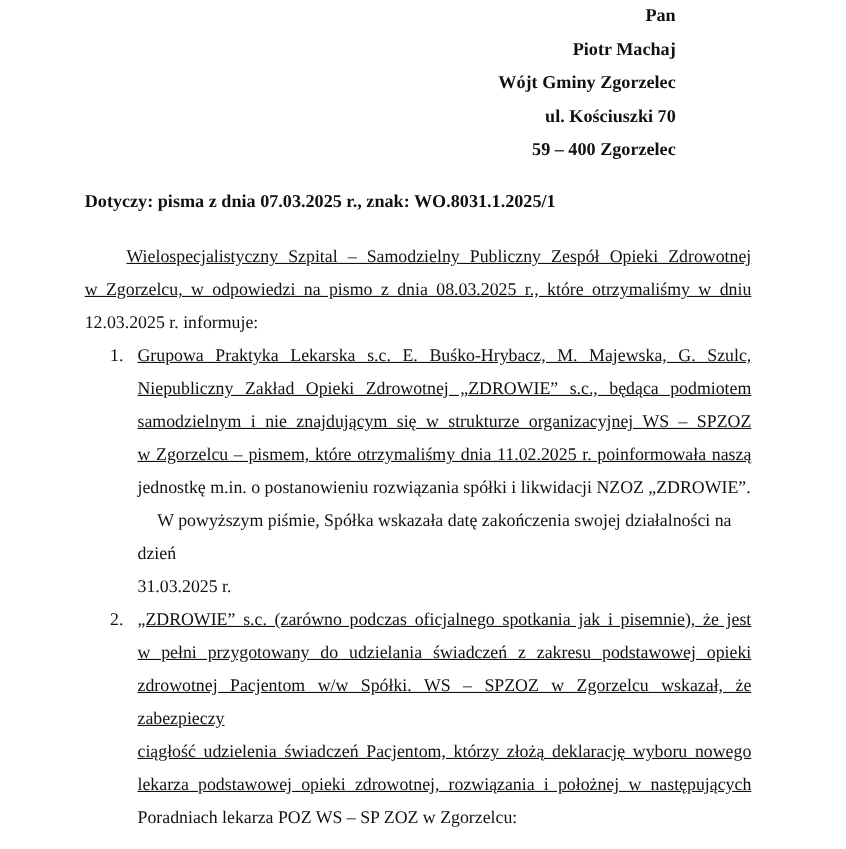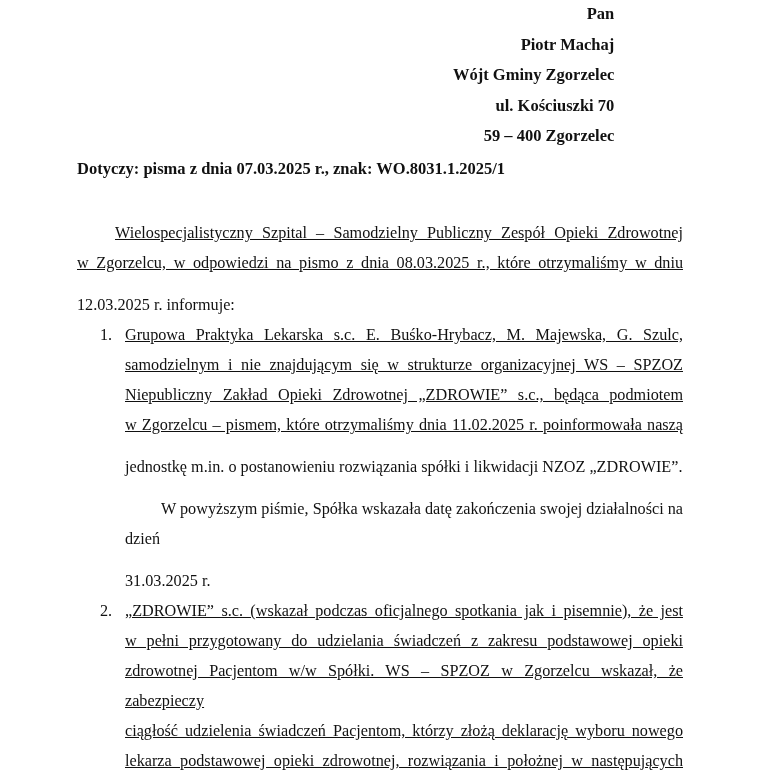--- a/index.html
+++ b/index.html
@@ -4,25 +4,25 @@
 <style>
   html, body { margin: 0; padding: 0; background: #ffffff; }
   body {
     width: 769px; height: 772px; overflow: hidden; position: relative;
     font-family: "Liberation Serif", serif; color: #111111;
     font-size: 16.2px;
   }
   .addr { position: absolute; left: 453px; top: 0px; font-weight: bold; font-size: 16.5px; }
   .addr div { height: 30.5px; line-height: 30px; text-align: right; }
   .addr div:first-child { margin-top: -1px; }
-  .subject { position: absolute; left: 77px; top: 154px; font-weight: bold; font-size: 16.5px; line-height: 30px; white-space: nowrap; }
+  .subject { position: absolute; left: 77px; top: 168px; font-weight: bold; font-size: 16.5px; line-height: 30px; white-space: nowrap; }
   .body { position: absolute; left: 77px; top: 218px; width: 606px; line-height: 30px; }
   .para { text-align: justify; text-indent: 38px; margin: 0; }
   .just { text-align: justify; text-align-last: justify; display: block; text-decoration: underline; }
-  .nolast { text-align: right; text-align-last: left; display: block; margin-top: 12px; }
+  .nolast { text-align: center; text-align-last: left; display: block; }
   ol.points { margin: 0; padding: 0; list-style: none; }
   ol.points li { position: relative; padding-left: 48px; }
   ol.points li .num { position: absolute; left: 23px; top: 0; }
 </style>
 </head>
 <body>
 
 <div class="addr">
   <div>Pan</div>
   <div>Piotr Machaj</div>
@@ -37,30 +37,30 @@
   <div class="para">
     <span class="just">Wielospecjalistyczny Szpital – Samodzielny Publiczny Zespół Opieki Zdrowotnej</span>
     <span class="just" style="text-indent:0">w Zgorzelcu, w odpowiedzi na  pismo z dnia 08.03.2025 r., które otrzymaliśmy w dniu</span>
     <span class="nolast" style="text-indent:0">12.03.2025 r. informuje:</span>
   </div>
 
   <ol class="points">
     <li>
       <span class="num">1.</span>
       <span class="just">Grupowa Praktyka Lekarska s.c. E. Buśko-Hrybacz, M. Majewska, G. Szulc,</span>
+      <span class="just">Niepubliczny Zakład Opieki Zdrowotnej „ZDROWIE” s.c., będąca podmiotem</span>
       <span class="just">samodzielnym i nie znajdującym się w strukturze organizacyjnej WS – SPZOZ</span>
-      <span class="just">Niepubliczny Zakład Opieki Zdrowotnej „ZDROWIE” s.c., będąca podmiotem</span>
       <span class="just">w Zgorzelcu – pismem, które otrzymaliśmy dnia 11.02.2025 r. poinformowała naszą</span>
       <span class="nolast">jednostkę m.in. o postanowieniu rozwiązania spółki i likwidacji NZOZ „ZDROWIE”.</span>
       <span class="nolast">W powyższym piśmie, Spółka wskazała datę zakończenia swojej działalności na dzień</span>
       <span class="nolast">31.03.2025 r.</span>
     </li>
     <li>
       <span class="num">2.</span>
-      <span class="just">„ZDROWIE” s.c. (wskazał podczas oficjalnego spotkania jak i pisemnie), że jest</span>
+      <span class="just">„ZDROWIE” s.c. (zarówno podczas oficjalnego spotkania jak i pisemnie), że jest</span>
       <span class="just">w pełni przygotowany do udzielania świadczeń z zakresu podstawowej opieki</span>
       <span class="just">zdrowotnej Pacjentom w/w Spółki. WS – SPZOZ w Zgorzelcu wskazał, że zabezpieczy</span>
       <span class="just">ciągłość udzielenia świadczeń Pacjentom, którzy złożą deklarację wyboru nowego</span>
       <span class="just">lekarza podstawowej opieki zdrowotnej, rozwiązania i położnej w następujących</span>
       <span class="nolast">Poradniach lekarza POZ WS – SP ZOZ w Zgorzelcu:</span>
     </li>
   </ol>
 
 </div>
 

